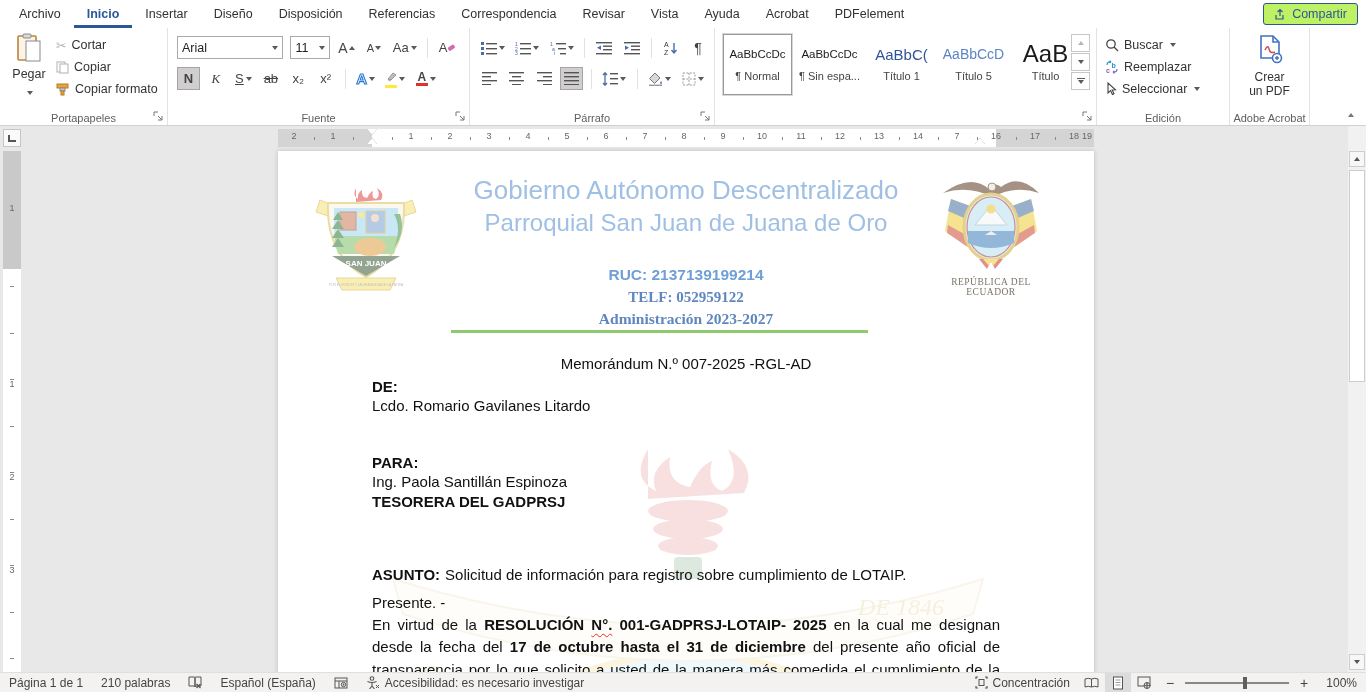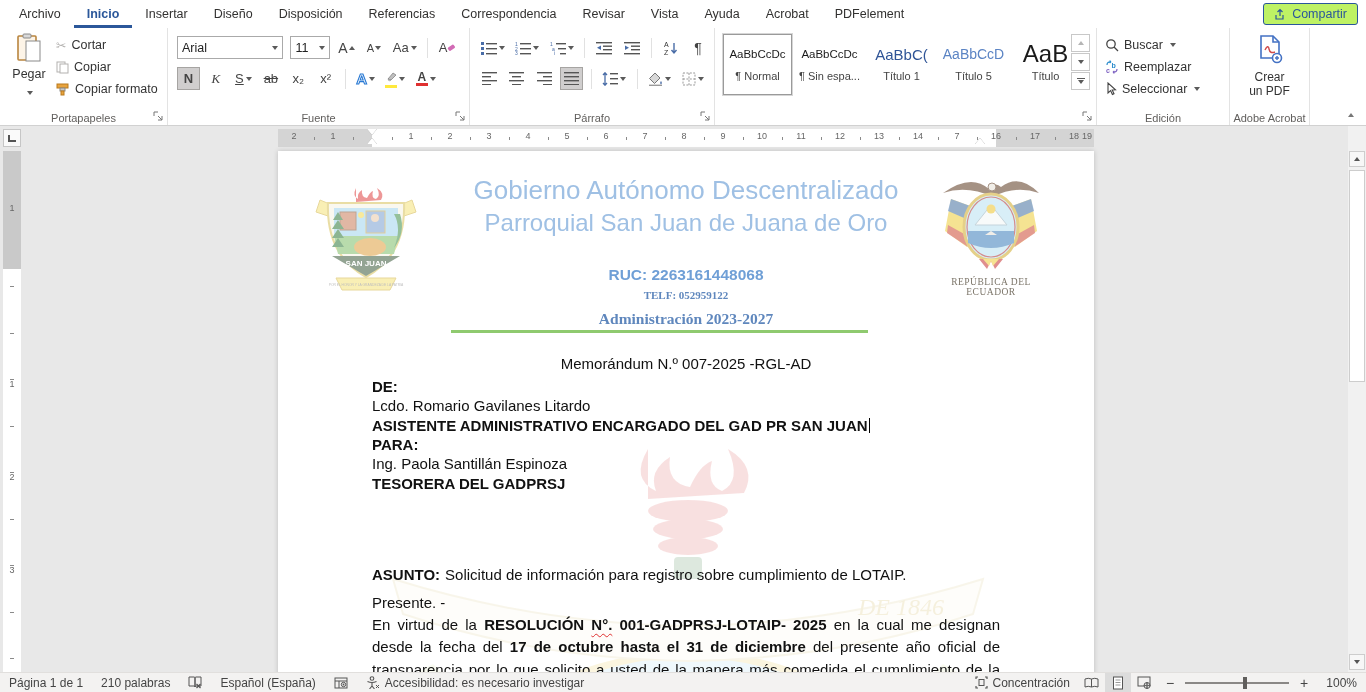--- a/index.html
+++ b/index.html
@@ -541,34 +541,33 @@
         <path d="M33 58 h46 v12 q-23 10 -46 0 Z" fill="#4a88c0"></path>
         <path d="M50 62 l6 -4 l6 4 Z" fill="#e9e4da"></path>
         <path d="M44 86 l8 10 l4 -8 l4 8 l8 -10 Z" fill="#cc4444"></path>
         <path d="M48 86 l6 7 l2 -5 l2 5 l6 -7 Z" fill="#f0d24a"></path>
       </svg>
       <div style="font-family:'Liberation Serif','DejaVu Serif',serif;font-size:9.5px;letter-spacing:.5px;color:#7b7468">REPÚBLICA DEL ECUADOR</div>
     </div>
 
     <div class="hdrline bluet" style="top:24px;font-size:26px">Gobierno Autónomo Descentralizado</div>
     <div class="hdrline bluet" style="top:58px;font-size:24px">Parroquial San Juan de Juana de Oro</div>
-    <div class="hdrline bluem" style="top:115px;font-size:15.5px">RUC: 2263161448068</div>
-    <div class="hdrline blues" style="top:138px;font-size:11px">TELF: 052959122</div>
+    <div class="hdrline bluem" style="top:115px;font-size:15.5px">RUC: 2137139199214</div>
+    <div class="hdrline blues" style="top:138px;font-size:15px">TELF: 052959122</div>
     <div class="hdrline blues" style="top:159px;font-size:15.5px">Administración 2023-2027</div>
     <div style="position:absolute;left:173px;top:179px;width:417px;height:3px;background:#8fca6f"></div>
 
     <div class="txt" style="top:203px;text-align:center">Memorándum N.º 007-2025 -RGL-AD</div>
 
     <div class="txt" style="top:226px">
       <div class="b">DE:</div>
       <div>Lcdo. Romario Gavilanes Litardo</div>
-      <div class="b"><span>ASISTENTE ADMINISTRATIVO ENCARGADO DEL GAD PR SAN JUAN</span><span class="caret"></span></div>
-    </div>
-
-    <div class="txt" style="top:284px">
+    </div>
+
+    <div class="txt" style="top:302px">
       <div class="b">PARA:</div>
       <div>Ing. Paola Santillán Espinoza</div>
       <div class="b">TESORERA DEL GADPRSJ</div>
     </div>
 
 
     <div class="txt" style="top:442px">Presente. -</div>
 
     <div class="txt" style="top:414px">
       <span class="b">ASUNTO:</span><span style="margin-left:5px">Solicitud de información para registro sobre cumplimiento de LOTAIP.</span>

